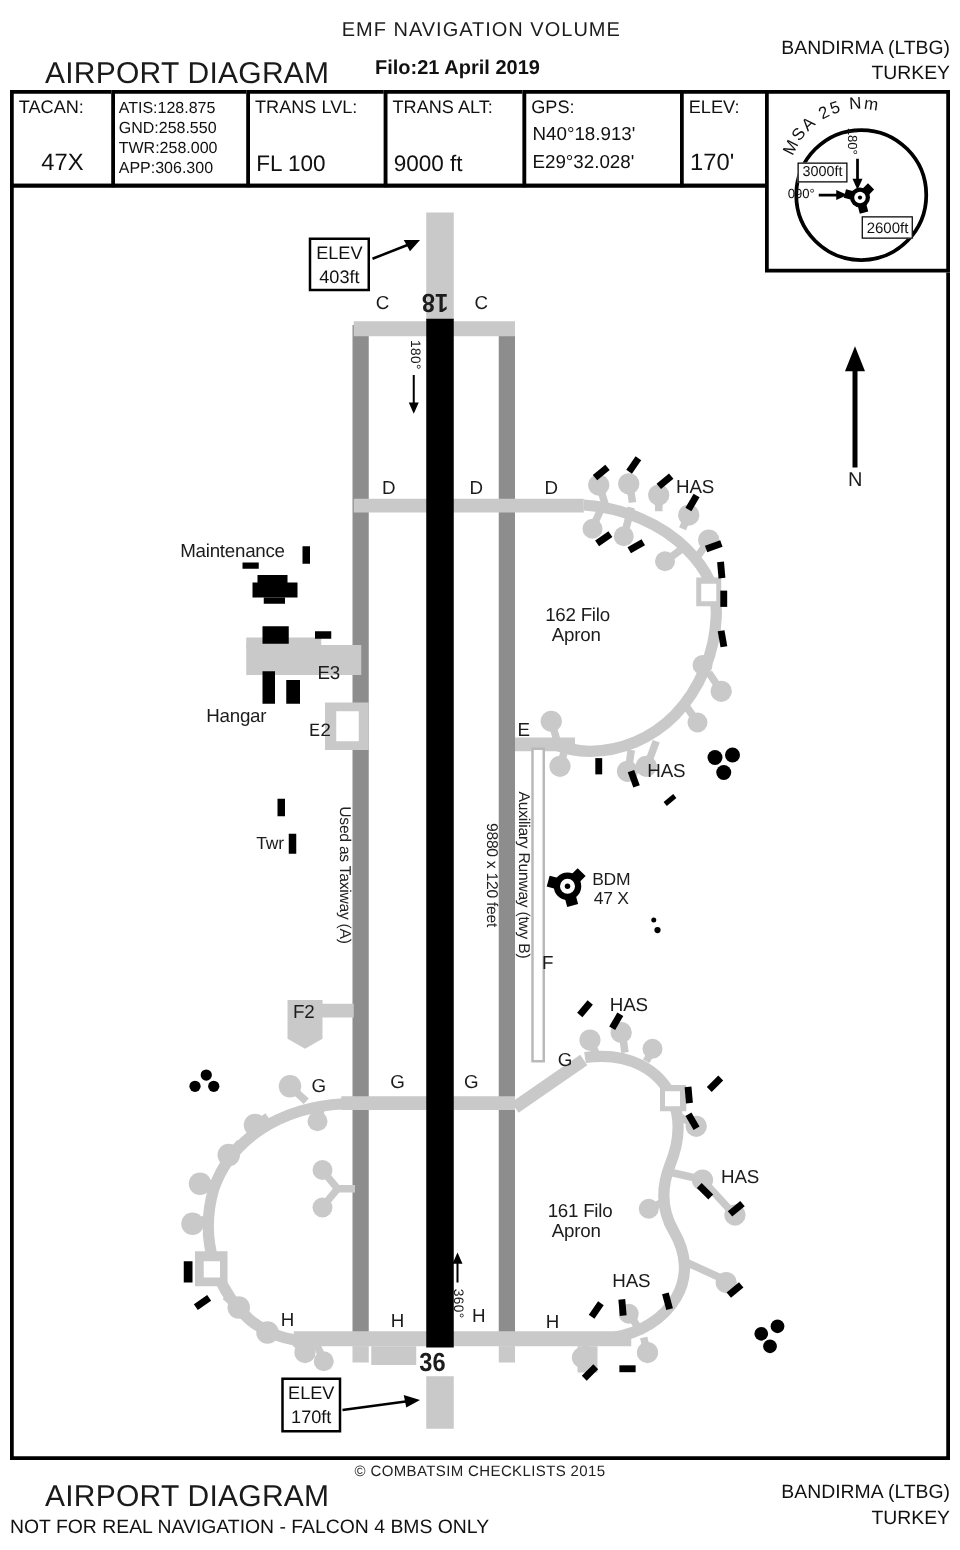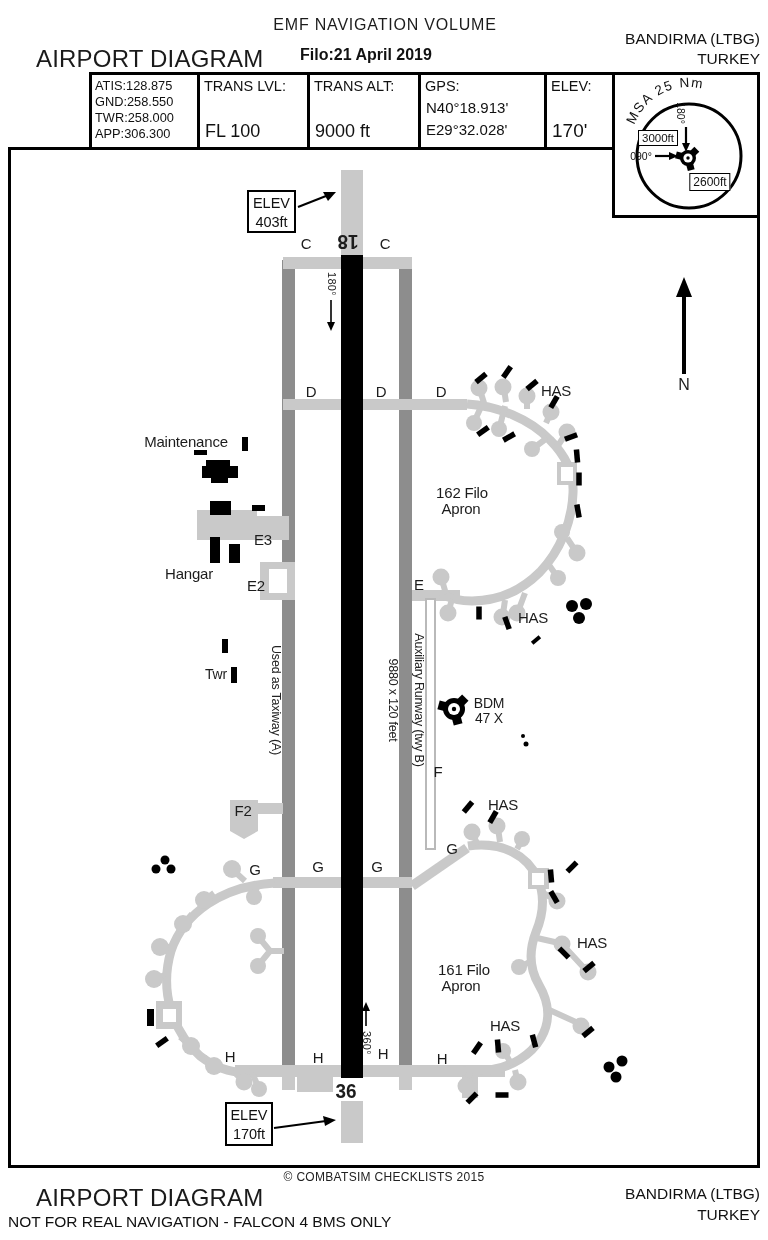--- a/index.html
+++ b/index.html
@@ -41,20 +41,24 @@
 <div id="page">
 
   <div class="lbl" style="left:385px;top:25px;font-size:16px;letter-spacing:0.8px;">EMF NAVIGATION VOLUME</div>
   <div class="title-top" style="left:8px;top:45px;">AIRPORT DIAGRAM</div>
   <div class="abs" style="left:300px;top:46px;font-size:16px;font-weight:bold;">
     <span>Filo:</span><span>21 April 2019</span>
   </div>
   <div class="abs" style="right:8px;top:30px;font-size:15.5px;">BANDIRMA (LTBG)</div>
   <div class="abs" style="right:8px;top:50px;font-size:15.5px;">TURKEY</div>
 
+  <div class="cell" style="left:8px;top:72px;width:84px;height:78px;">
+    <div class="cl">TACAN:</div>
+    <div class="cv" style="left:22px;font-size:19px;">47X</div>
+  </div>
   <div class="cell" style="left:89px;top:72px;width:111px;height:78px;">
     <div class="freqs">
       <div>ATIS:128.875</div>
       <div>GND:258.550</div>
       <div>TWR:258.000</div>
       <div>APP:306.300</div>
     </div>
   </div>
   <div class="cell" style="left:197px;top:72px;width:113px;height:78px;">
     <div class="cl">TRANS LVL:</div>
@@ -321,21 +325,21 @@
     <div class="lbl hdg rot90" style="left:331px;top:284px;">180°</div>
     <div class="lbl hdg rot90" style="left:366px;top:1043px;">360°</div>
     <div class="lbl" style="left:684px;top:385px;font-size:16px;">N</div>
 
     <div class="lbl" style="left:306px;top:243px;">C</div>
     <div class="lbl" style="left:385px;top:243px;">C</div>
     <div class="lbl" style="left:311px;top:391px;">D</div>
     <div class="lbl" style="left:381px;top:391px;">D</div>
     <div class="lbl" style="left:441px;top:391px;">D</div>
     <div class="lbl" style="left:263px;top:539px;text-align:right;">E3</div>
-    <div class="lbl" style="left:256px;top:585px;">E2</div>
+    <div class="lbl" style="left:256px;top:585px;font-family:Liberation Mono, monospace;">E2</div>
     <div class="lbl" style="left:419px;top:584px;">E</div>
     <div class="lbl" style="left:438px;top:771px;">F</div>
     <div class="lbl" style="left:243px;top:810px;">F2</div>
     <div class="lbl" style="left:255px;top:869px;">G</div>
     <div class="lbl" style="left:318px;top:866px;">G</div>
     <div class="lbl" style="left:377px;top:866px;">G</div>
     <div class="lbl" style="left:452px;top:848px;">G</div>
     <div class="lbl" style="left:230px;top:1056px;">H</div>
     <div class="lbl" style="left:318px;top:1057px;">H</div>
     <div class="lbl" style="left:383px;top:1053px;">H</div>

